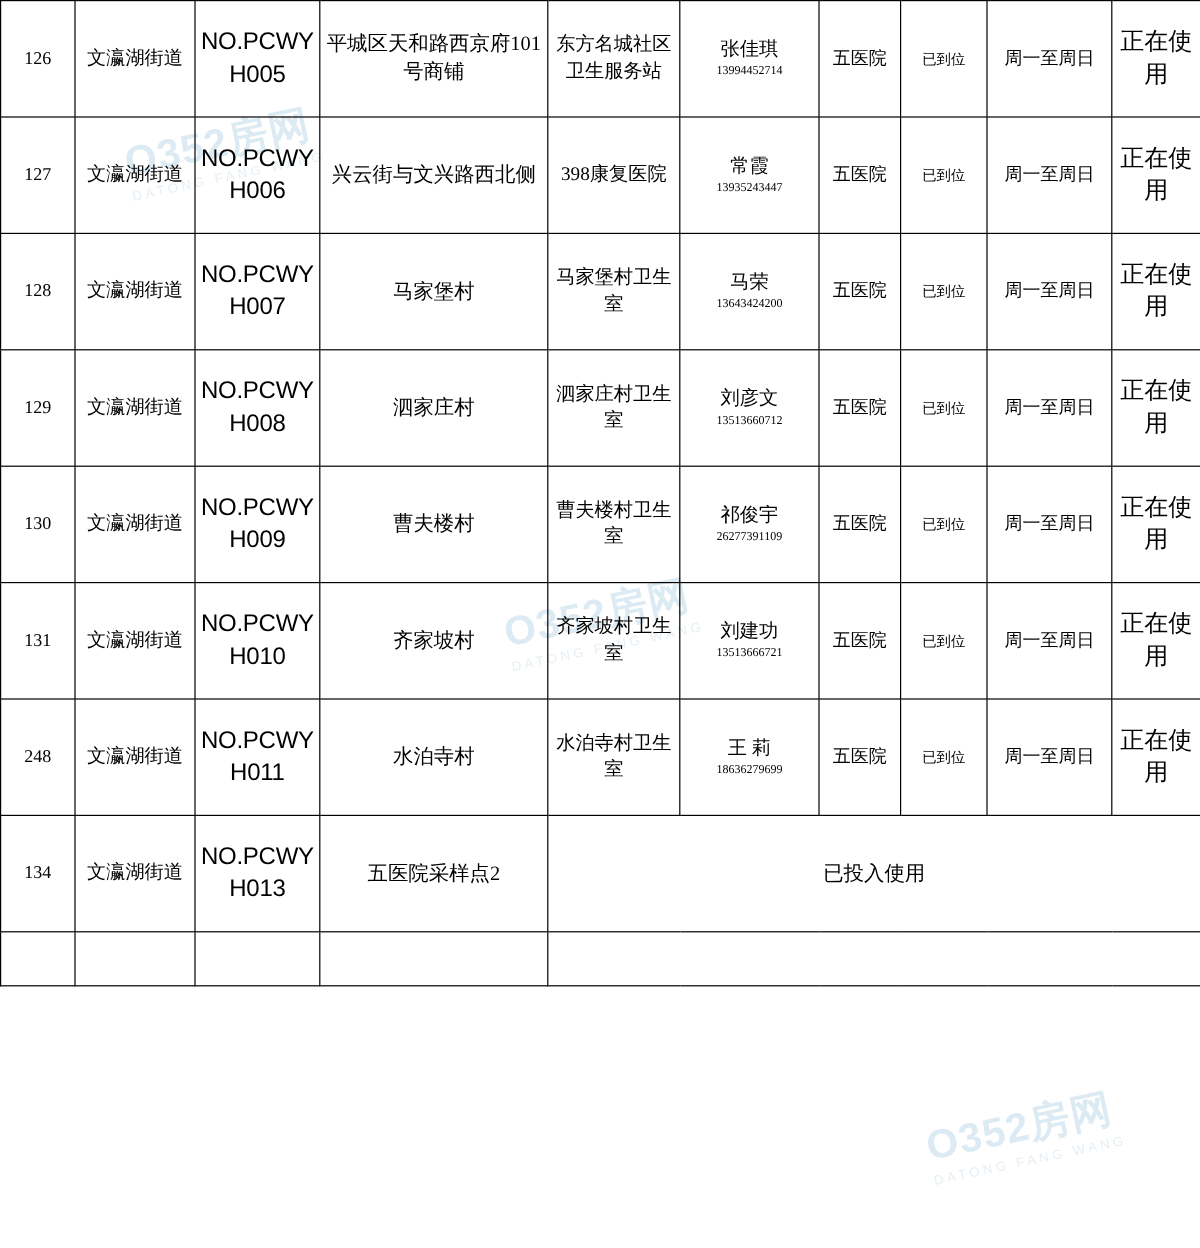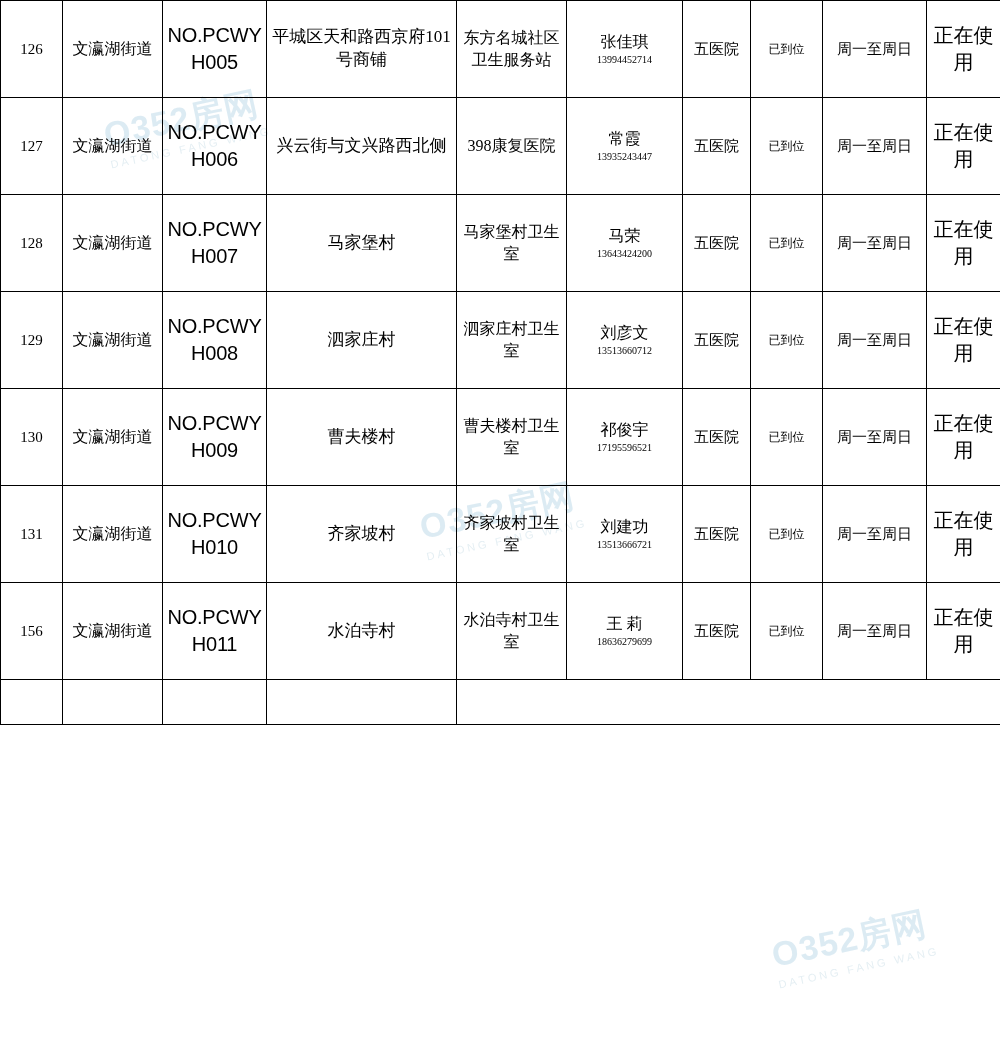--- a/index.html
+++ b/index.html
@@ -191,21 +191,21 @@
       </tr>
 
       <tr class="row-tall">
         <td class="cell-idx">130</td>
         <td class="cell-street">文瀛湖街道</td>
         <td class="cell-code">NO.PCWYH009</td>
         <td class="cell-addr">曹夫楼村</td>
         <td class="cell-org">曹夫楼村卫生室</td>
         <td class="cell-person">
           <span>祁俊宇</span>
-          <span class="phone">17195596521</span>
+          <span class="phone">26277391109</span>
         </td>
         <td class="cell-hosp">五医院</td>
         <td class="cell-status">已到位</td>
         <td class="cell-time">周一至周日</td>
         <td class="cell-use">正在使用</td>
       </tr>
 
       <tr class="row-tall">
         <td class="cell-idx">131</td>
         <td class="cell-street">文瀛湖街道</td>
@@ -216,36 +216,43 @@
           <span>刘建功</span>
           <span class="phone">13513666721</span>
         </td>
         <td class="cell-hosp">五医院</td>
         <td class="cell-status">已到位</td>
         <td class="cell-time">周一至周日</td>
         <td class="cell-use">正在使用</td>
       </tr>
 
       <tr class="row-tall">
-        <td class="cell-idx">156</td>
+        <td class="cell-idx">248</td>
         <td class="cell-street">文瀛湖街道</td>
         <td class="cell-code">NO.PCWYH011</td>
         <td class="cell-addr">水泊寺村</td>
         <td class="cell-org">水泊寺村卫生室</td>
         <td class="cell-person">
           <span>王 莉</span>
           <span class="phone">18636279699</span>
         </td>
         <td class="cell-hosp">五医院</td>
         <td class="cell-status">已到位</td>
         <td class="cell-time">周一至周日</td>
         <td class="cell-use">正在使用</td>
       </tr>
 
 
+      <tr class="row-tall">
+        <td class="cell-idx">134</td>
+        <td class="cell-street">文瀛湖街道</td>
+        <td class="cell-code">NO.PCWYH013</td>
+        <td class="cell-addr">五医院采样点2</td>
+        <td class="cell-merged" colspan="6">已投入使用</td>
+      </tr>
 
       <tr class="row-last">
         <td></td>
         <td></td>
         <td></td>
         <td></td>
         <td colspan="6"></td>
       </tr>
 
     </tbody>

